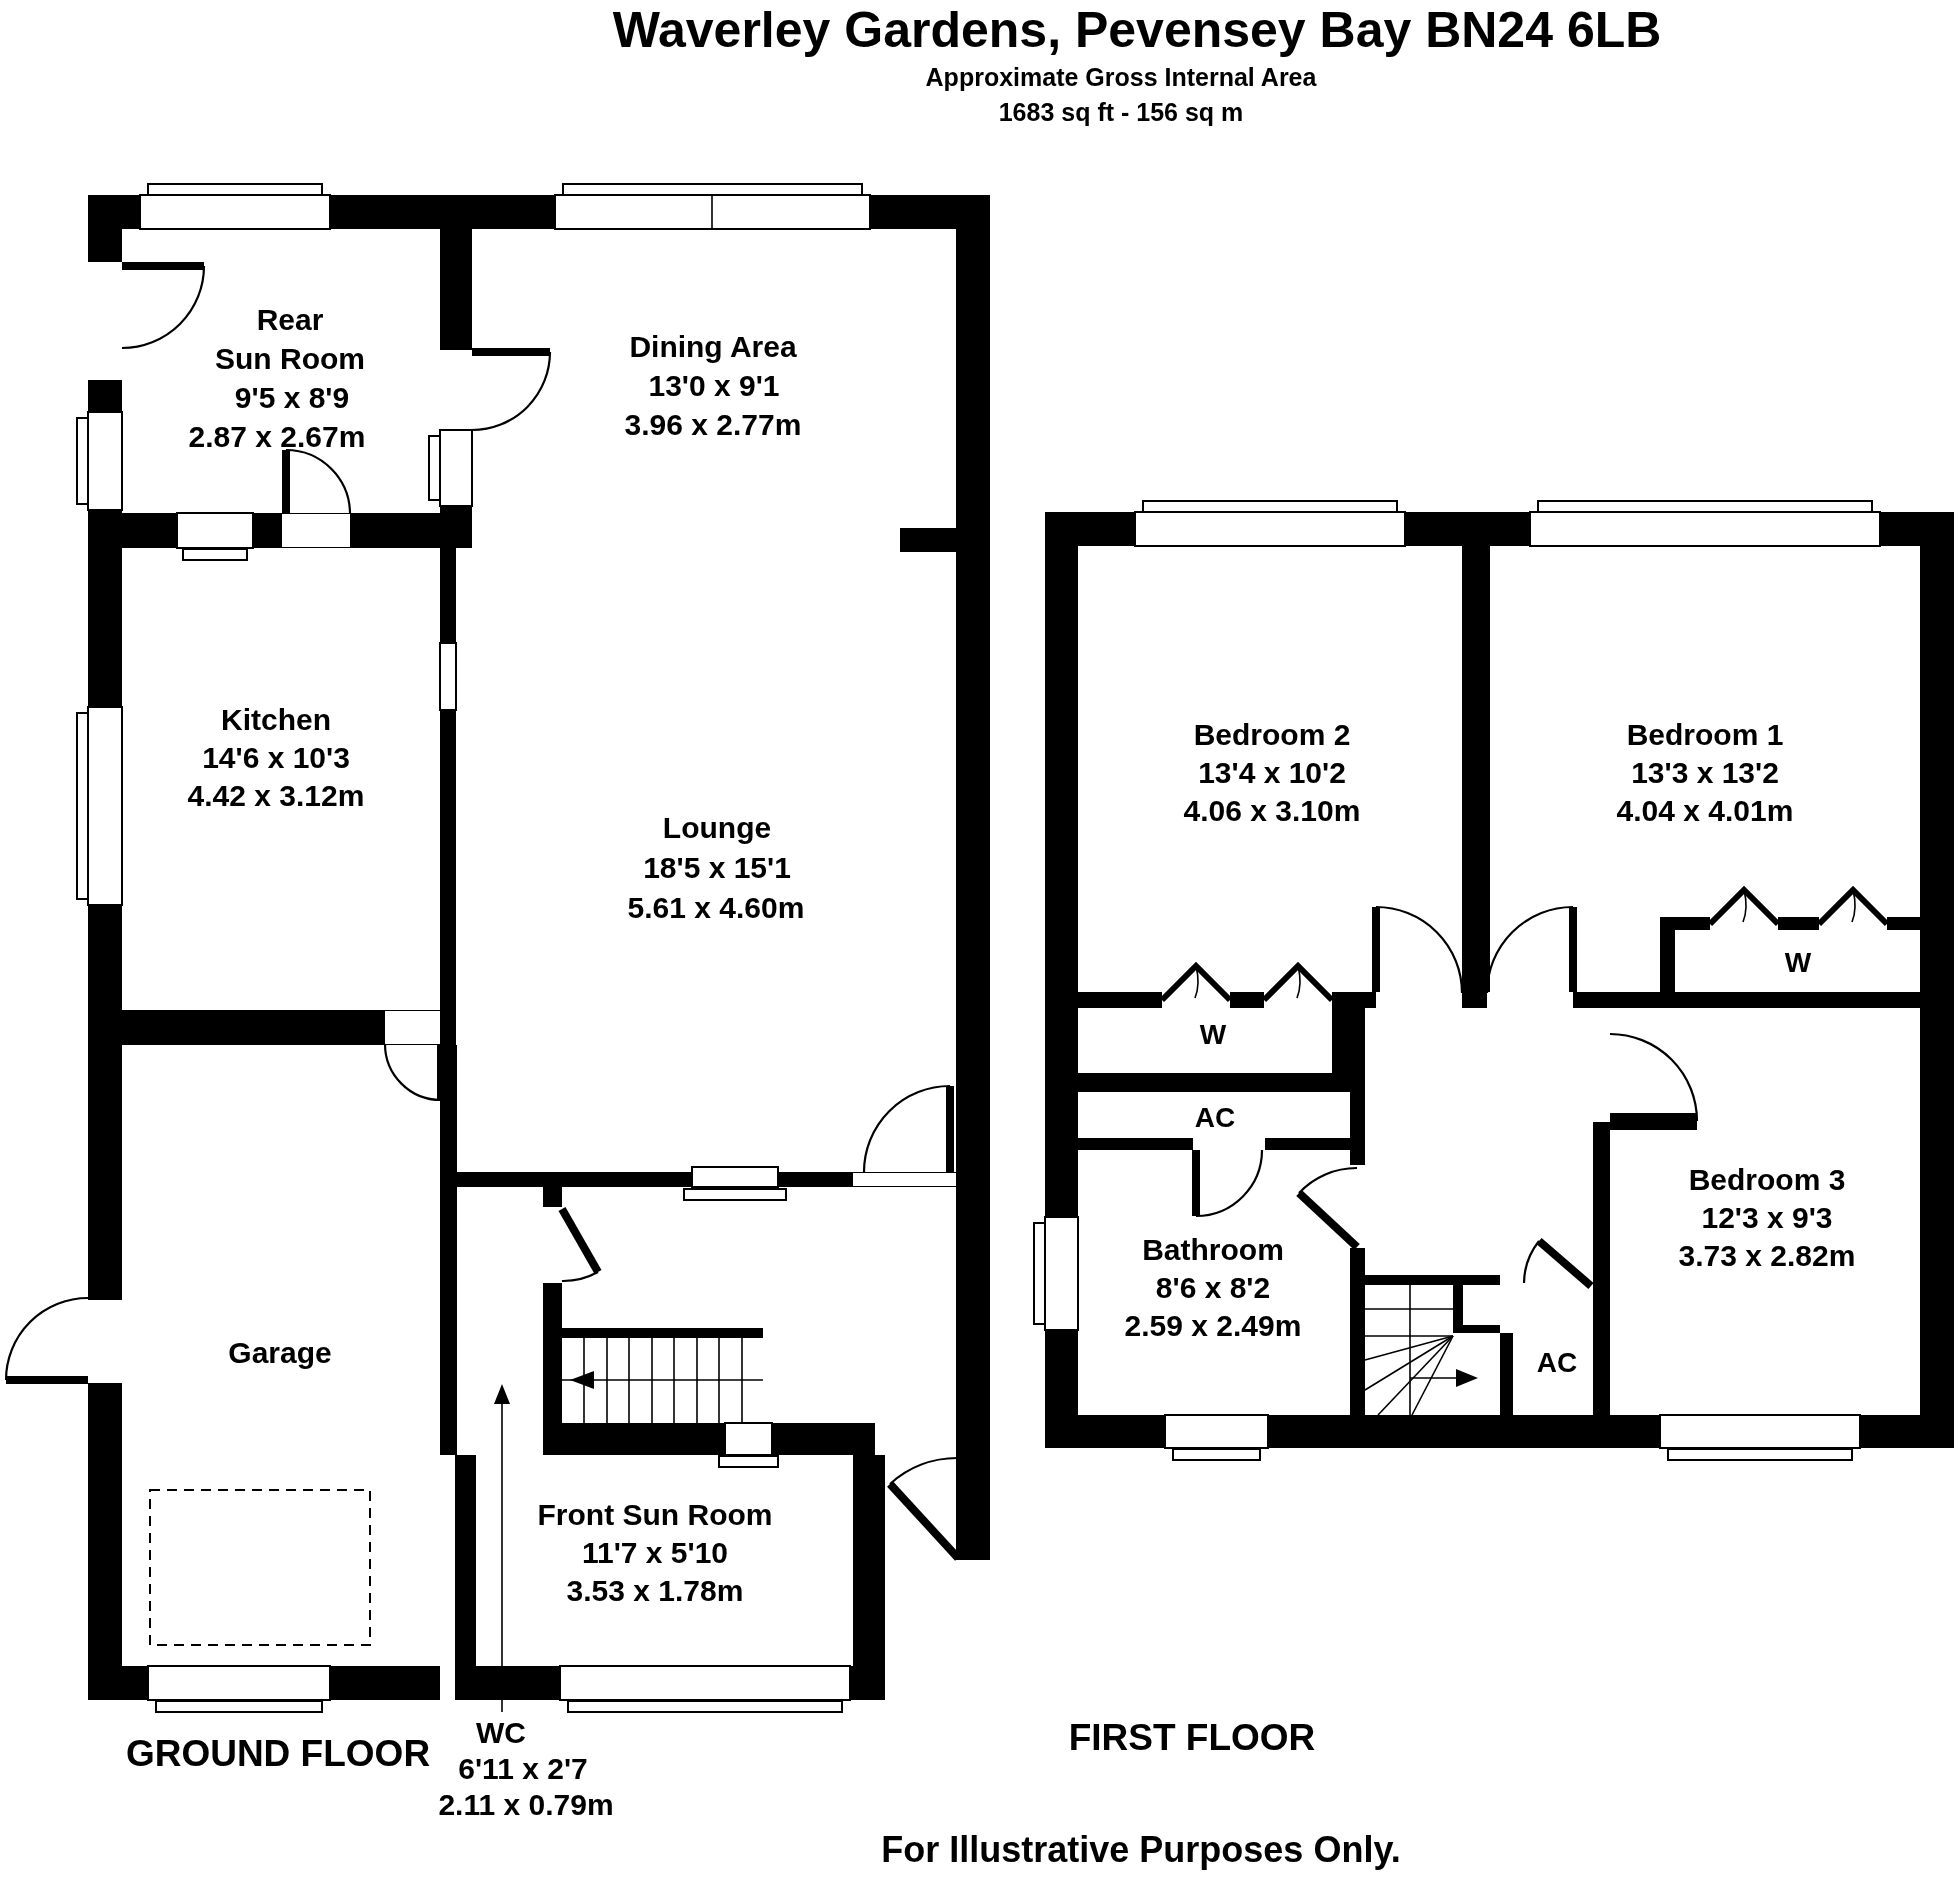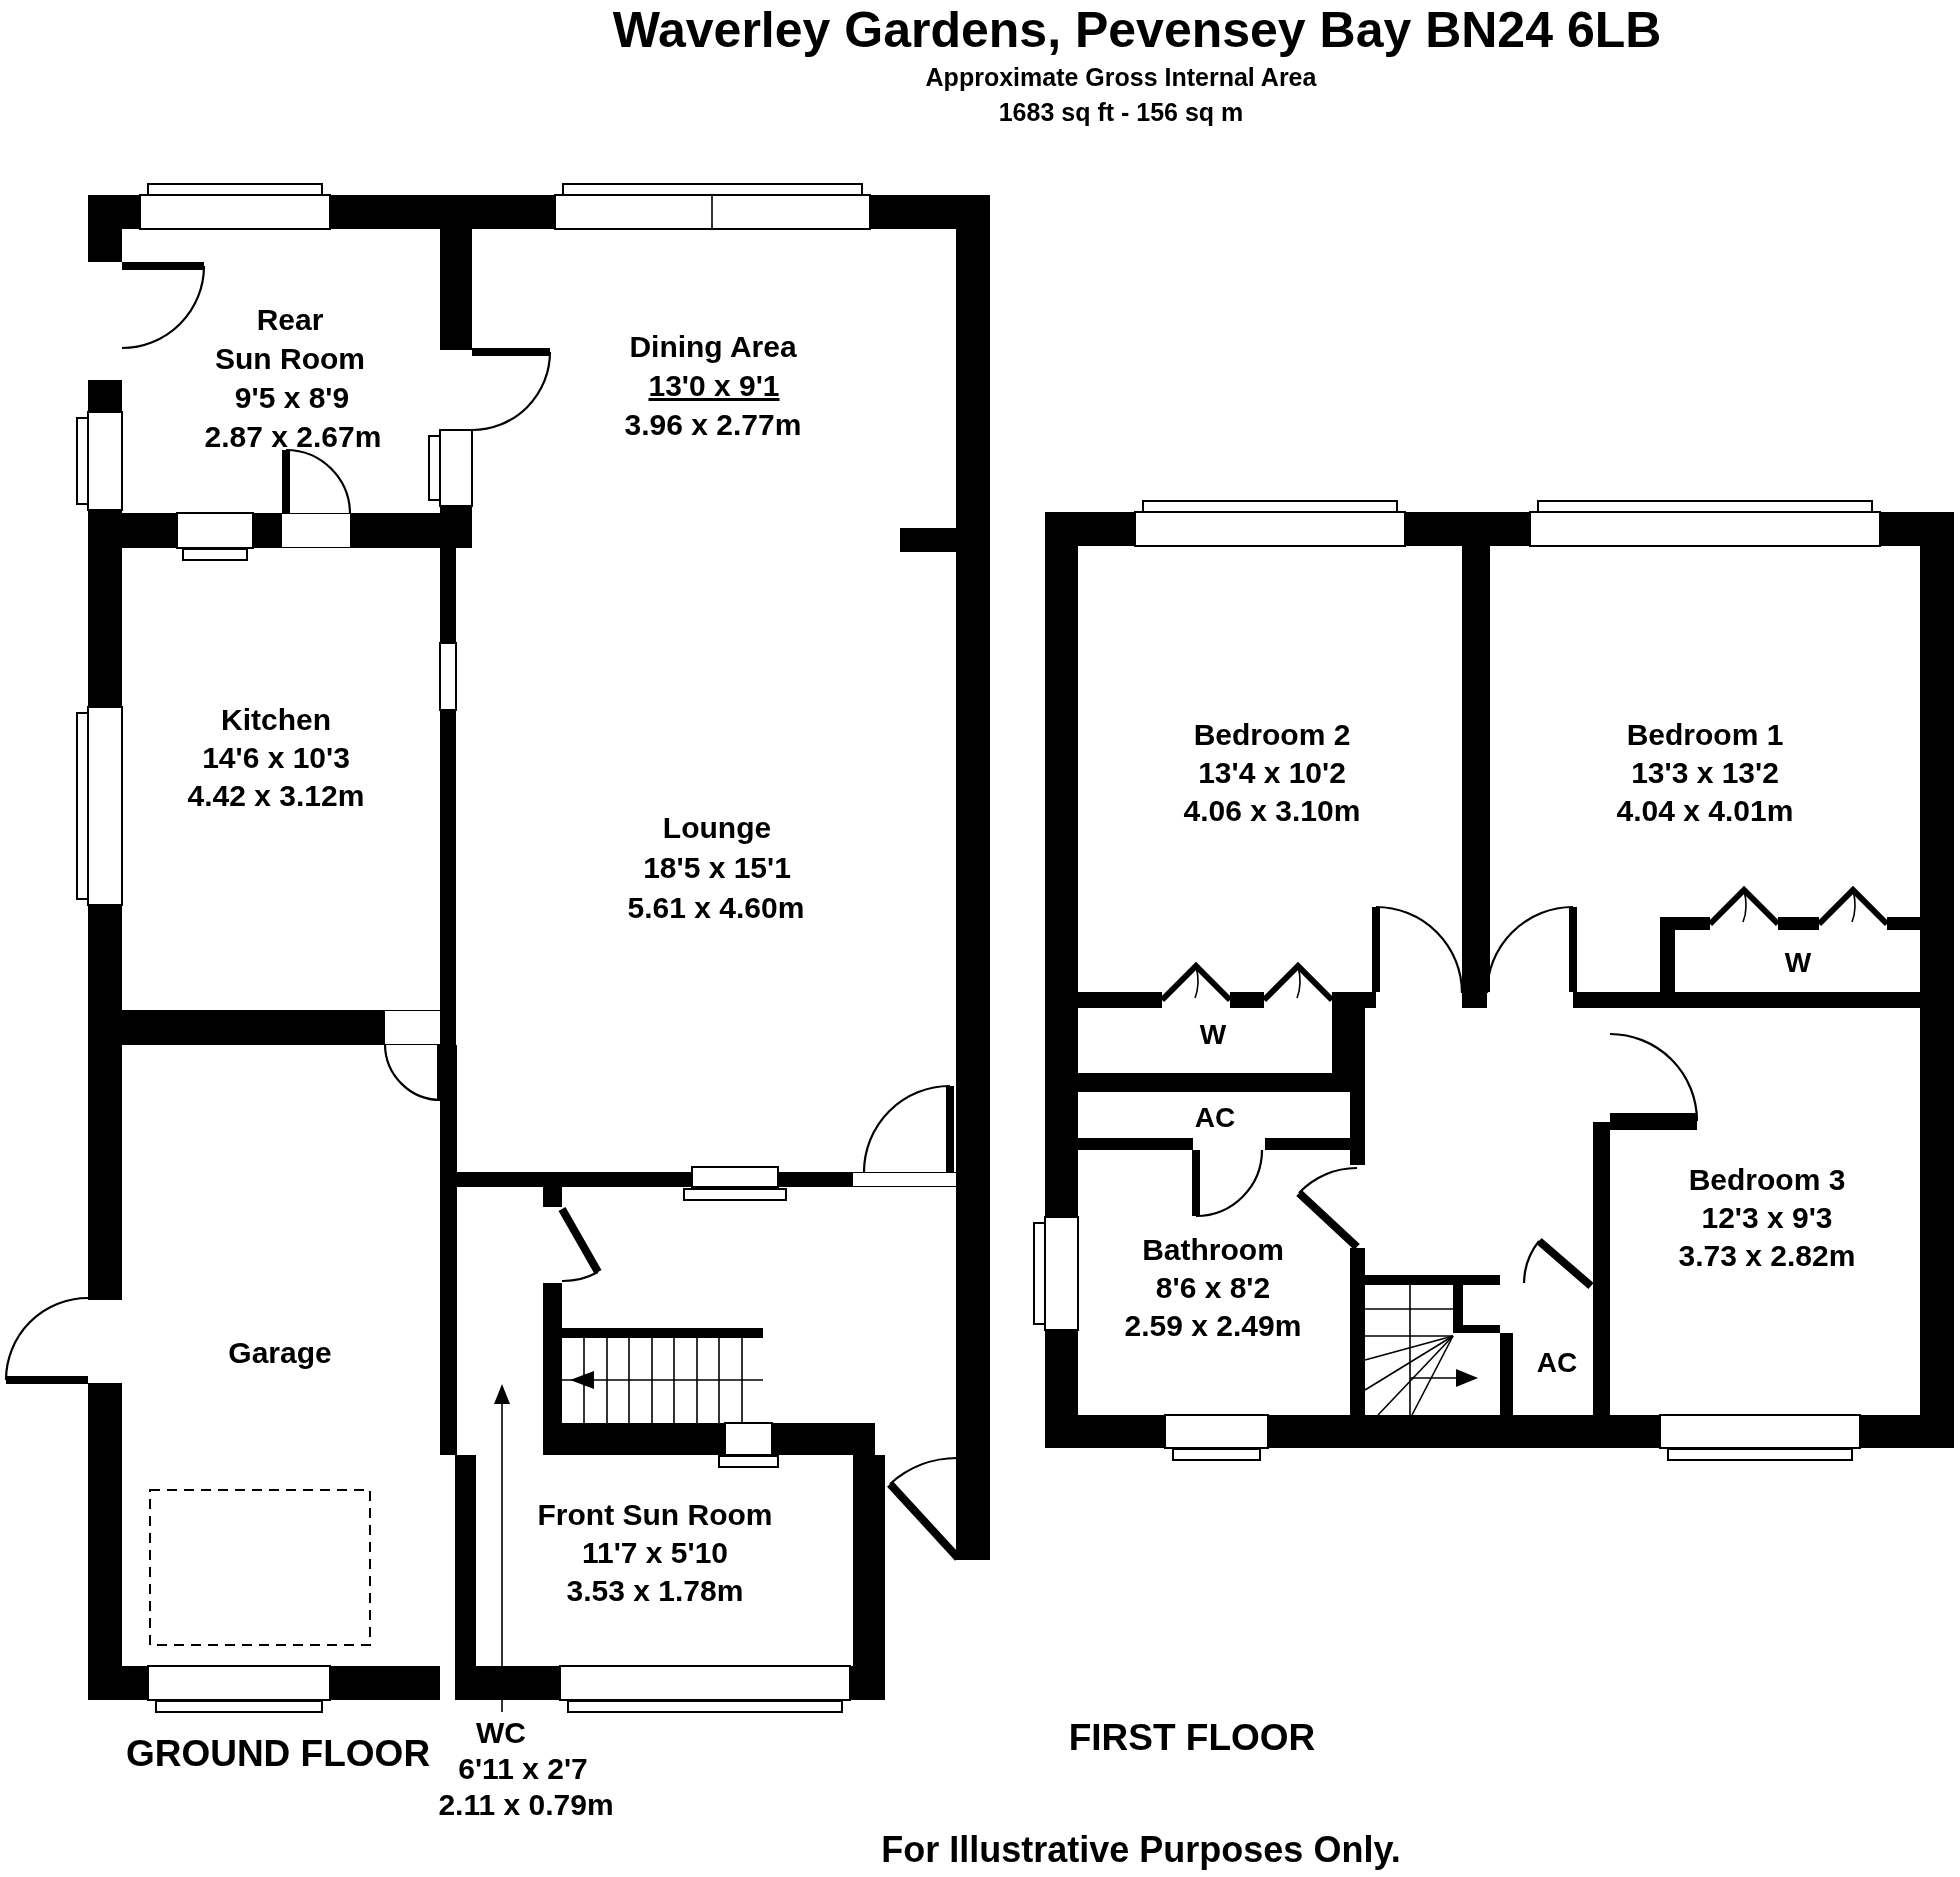--- a/index.html
+++ b/index.html
@@ -207,24 +207,24 @@
   </g>
 </svg>
 
 <span class="pl t50" style="left:1137px;top:30px;">Waverley Gardens, Pevensey Bay BN24 6LB</span>
 <span class="pl t25" style="left:1121px;top:77px;">Approximate Gross Internal Area</span>
 <span class="pl t25" style="left:1121px;top:112px;">1683 sq ft - 156 sq m</span>
 
 <span class="pl t30" style="left:290px;top:320px;">Rear</span>
 <span class="pl t30" style="left:290px;top:359px;">Sun Room</span>
 <span class="pl t30" style="left:292px;top:398px;">9'5 x 8'9</span>
-<span class="pl t30" style="left:293px;top:437px;">2.87 x 2.67m</span>
+<span class="pl t30" style="left:277px;top:437px;">2.87 x 2.67m</span>
 
 <span class="pl t30" style="left:713px;top:347px;">Dining Area</span>
-<span class="pl t30" style="left:714px;top:386px;text-decoration:underline;">13'0 x 9'1</span>
+<span class="pl t30" style="left:714px;top:386px;">13'0 x 9'1</span>
 <span class="pl t30" style="left:713px;top:425px;">3.96 x 2.77m</span>
 
 <span class="pl t30" style="left:276px;top:720px;">Kitchen</span>
 <span class="pl t30" style="left:276px;top:758px;">14'6 x 10'3</span>
 <span class="pl t30" style="left:276px;top:796px;">4.42 x 3.12m</span>
 
 <span class="pl t30" style="left:717px;top:828px;">Lounge</span>
 <span class="pl t30" style="left:717px;top:868px;">18'5 x 15'1</span>
 <span class="pl t30" style="left:716px;top:908px;">5.61 x 4.60m</span>
 

